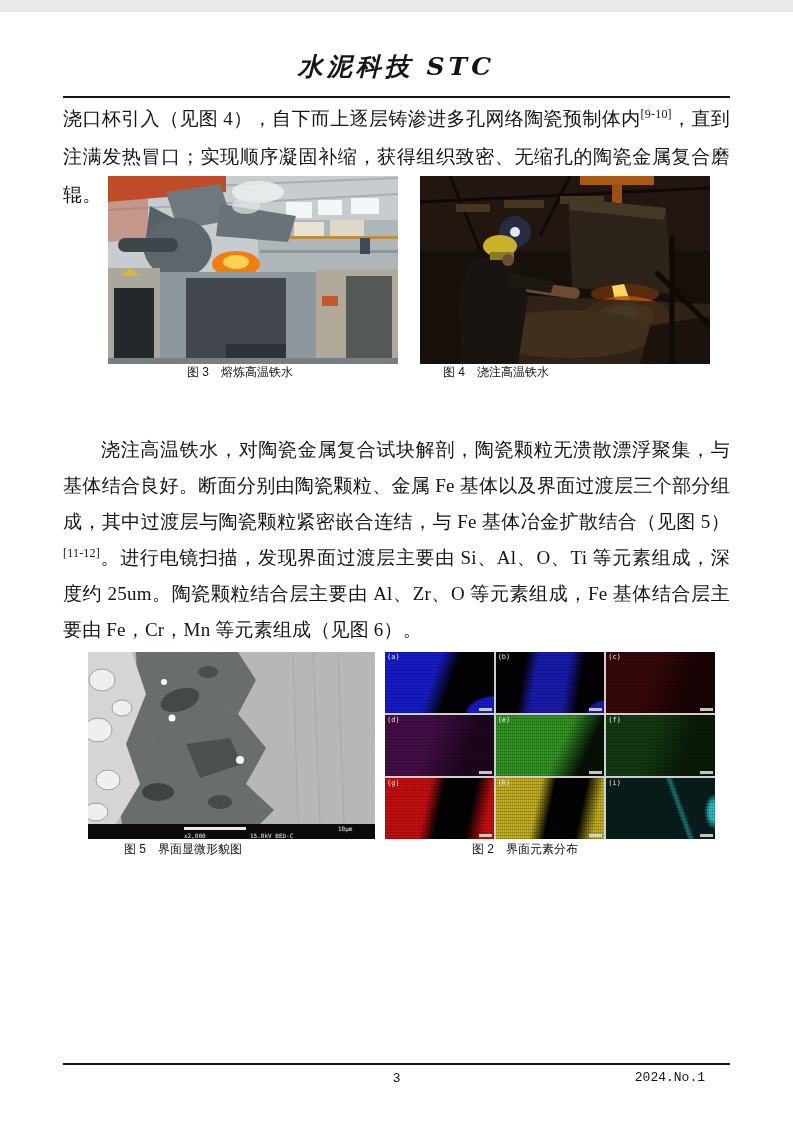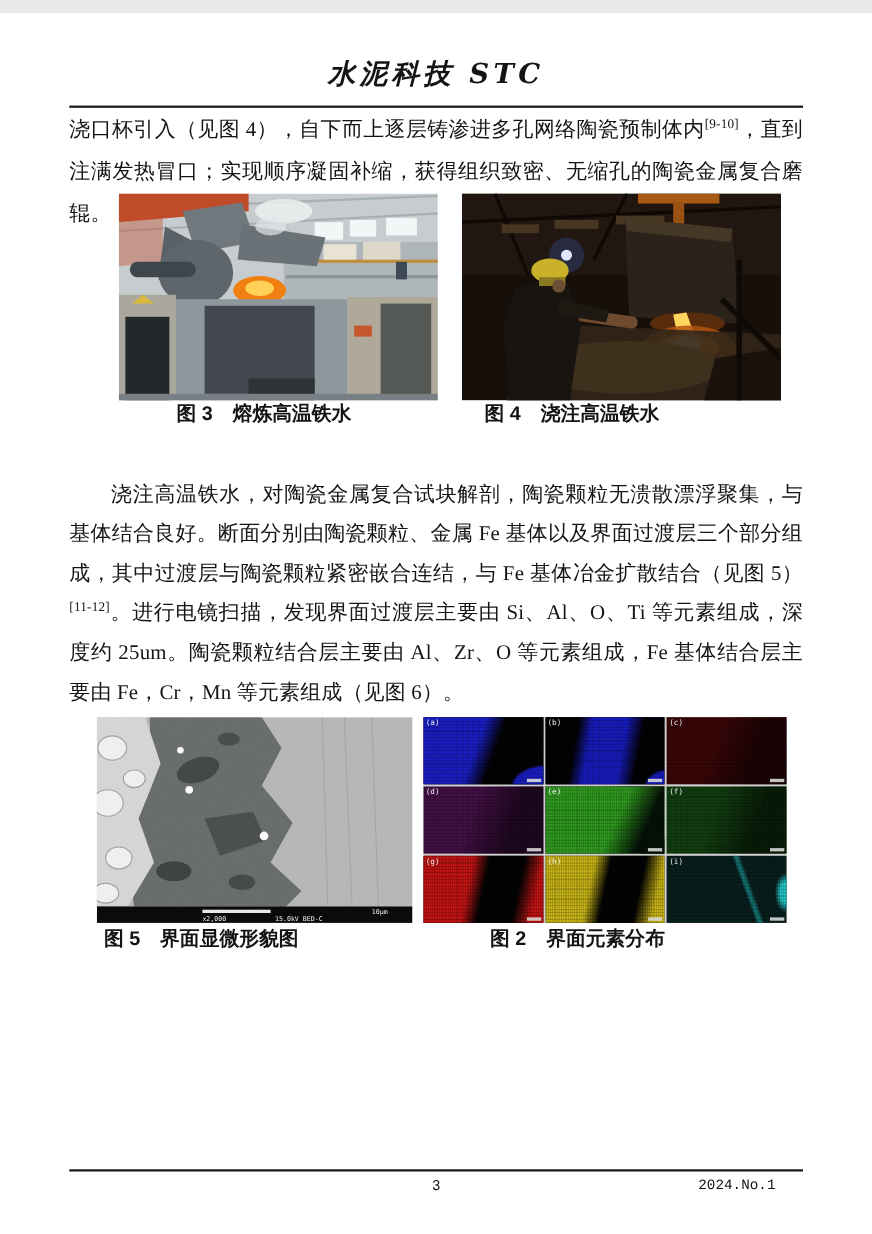--- a/index.html
+++ b/index.html
@@ -22,23 +22,23 @@
            font-family:"Liberation Sans","DejaVu Sans",sans-serif;
            font-size:20px;font-weight:700;letter-spacing:.5px;}
   .figrow{position:absolute;left:63px;width:667px;}
   #figrow1{top:164px;height:188px;}
   #figrow2{top:640px;height:187px;}
   .photo{position:absolute;top:0;display:block;}
   #photo3{left:45px;}
   #photo4{left:357px;}
   #sem{left:25px;}
   .caption{position:absolute;transform:translateX(-50%);white-space:nowrap;
-           font-family:"Liberation Sans","DejaVu Sans",sans-serif;font-size:18px;font-weight:700;}
+           font-family:"Liberation Sans","DejaVu Sans",sans-serif;font-size:12px;font-weight:400;}
   #cap3{top:352px;left:240px;}
-  #cap4{top:352px;left:520px;}
+  #cap4{top:352px;left:496px;}
   #cap5{top:829px;left:183px;text-align:center;}
   #cap6{top:829px;left:525px;}
   .map-grid{position:absolute;left:322px;top:0;width:330px;height:187px;background:#cfcfcf;
             display:grid;grid-template-columns:repeat(3,1fr);grid-template-rows:repeat(3,1fr);gap:2px;}
   .map-panel{position:relative;overflow:hidden;background:#000;}
   .map-panel::after{content:"";position:absolute;inset:0;
       background-image:repeating-linear-gradient(0deg,rgba(0,0,0,.18) 0 1px,transparent 1px 3px),
                        repeating-linear-gradient(90deg,rgba(0,0,0,.14) 0 1px,transparent 1px 2px);}
   .panel-label{position:absolute;top:1px;left:2px;z-index:2;color:#fff;opacity:.9;
                font:7px "DejaVu Sans Mono",monospace;}

